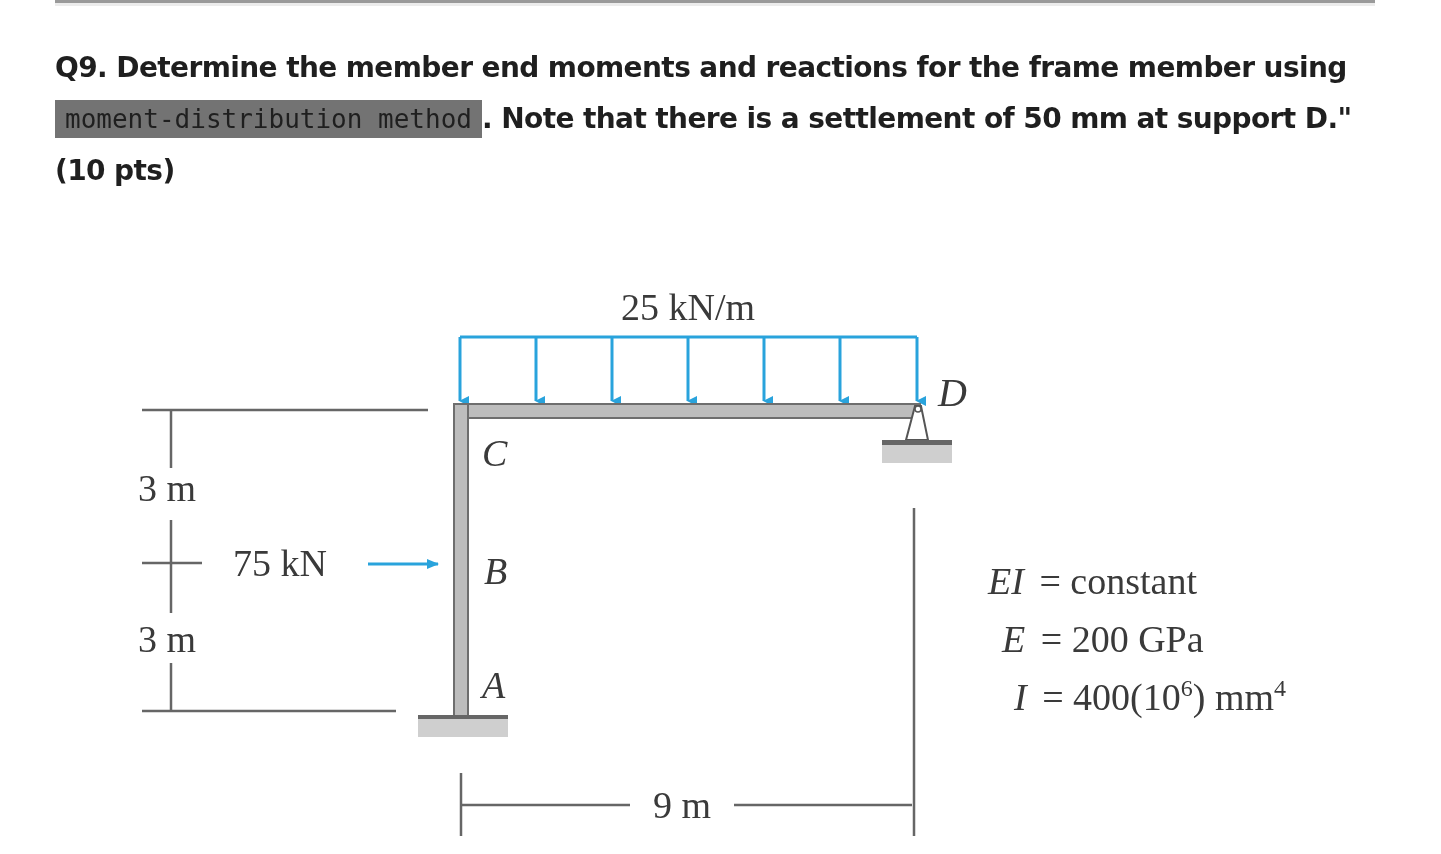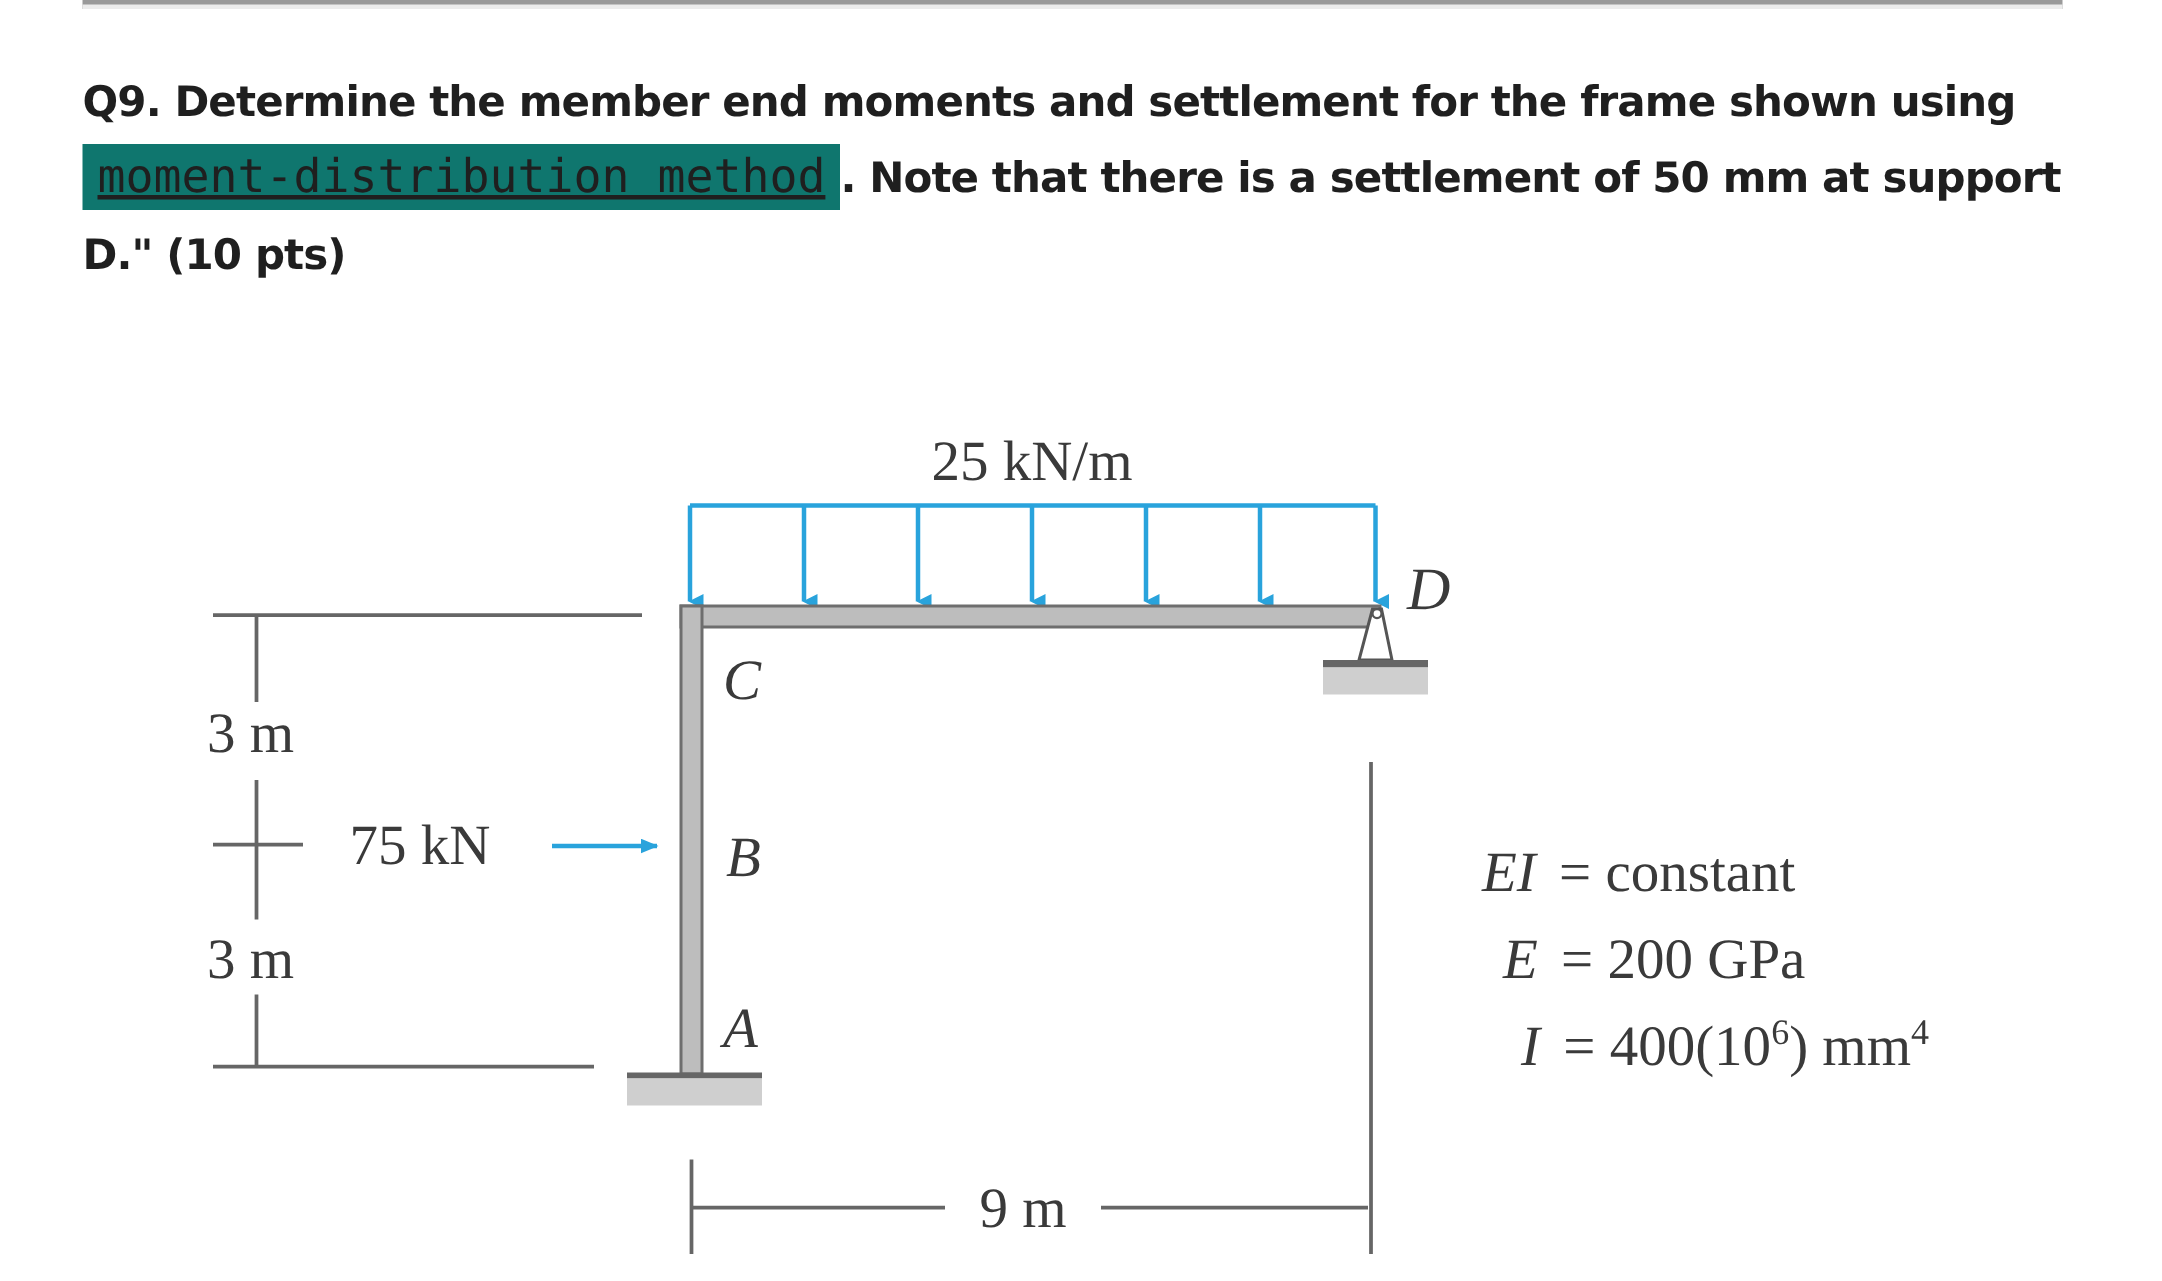--- a/index.html
+++ b/index.html
@@ -4,32 +4,32 @@
 <style>
   html, body { margin: 0; padding: 0; background: #ffffff; }
   body { width: 1441px; height: 854px; position: relative; overflow: hidden;
          font-family: "DejaVu Sans", "Liberation Sans", sans-serif; color: #1f1f1f; }
   .top-rule { position: absolute; left: 55px; top: 0; width: 1320px; height: 3px;
               background: #9a9a9a; border-bottom: 3px solid #ececec; }
   .question { position: absolute; left: 55px; top: 42px; width: 1330px;
               font-weight: bold; font-size: 28px; line-height: 51px; letter-spacing: -0.6px;
               font-family: "DejaVu Sans", sans-serif; }
   .question code { font-family: "DejaVu Sans Mono", "Liberation Mono", monospace; font-weight: normal;
-                   background: #0f766e; padding: 4px 10px; font-size: 31px; letter-spacing: 0; text-decoration: underline; }
+                   background: #737373; padding: 4px 10px; font-size: 26px; letter-spacing: 0; }
   .figure { position: absolute; left: 120px; top: 258px; width: 1260px; height: 600px; }
   .figure svg { position: absolute; left: 0; top: 0; }
   .serif { font-family: "Liberation Serif", "DejaVu Serif", serif; fill: #3a3a3a; }
 </style>
 </head>
 <body>
 
 <div class="top-rule"></div>
 
 <div class="question">
-  <span>Q9. Determine the member end moments and settlement for the frame shown using </span><code>moment-distribution method</code><span>. Note that there is a settlement of 50 mm at support D." (10 pts)</span>
+  <span>Q9. Determine the member end moments and reactions for the frame member using </span><code>moment-distribution method</code><span>. Note that there is a settlement of 50 mm at support D." (10 pts)</span>
 </div>
 
 <div class="figure">
   <svg width="1260" height="600" viewBox="0 0 1260 600" xmlns="http://www.w3.org/2000/svg">
     <defs>
       <marker id="ah" markerWidth="10" markerHeight="10" refX="5" refY="9" orient="auto" markerUnits="userSpaceOnUse">
         <path d="M0,0 L10,0 L5,10 Z" fill="#29a3dc"></path>
       </marker>
       <marker id="ahr" markerWidth="12" markerHeight="10" refX="11" refY="5" orient="auto" markerUnits="userSpaceOnUse">
         <path d="M0,0 L12,5 L0,10 Z" fill="#29a3dc"></path>

